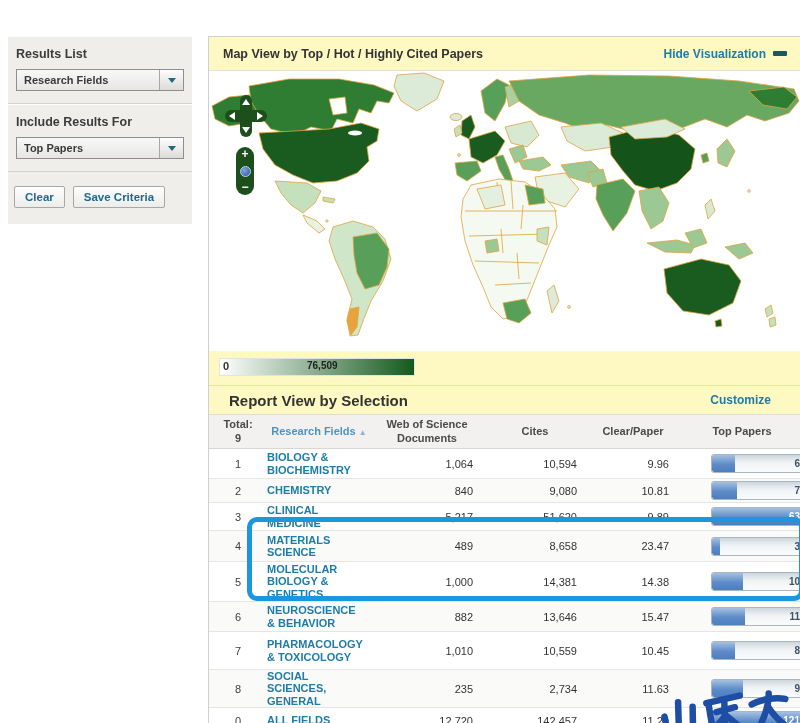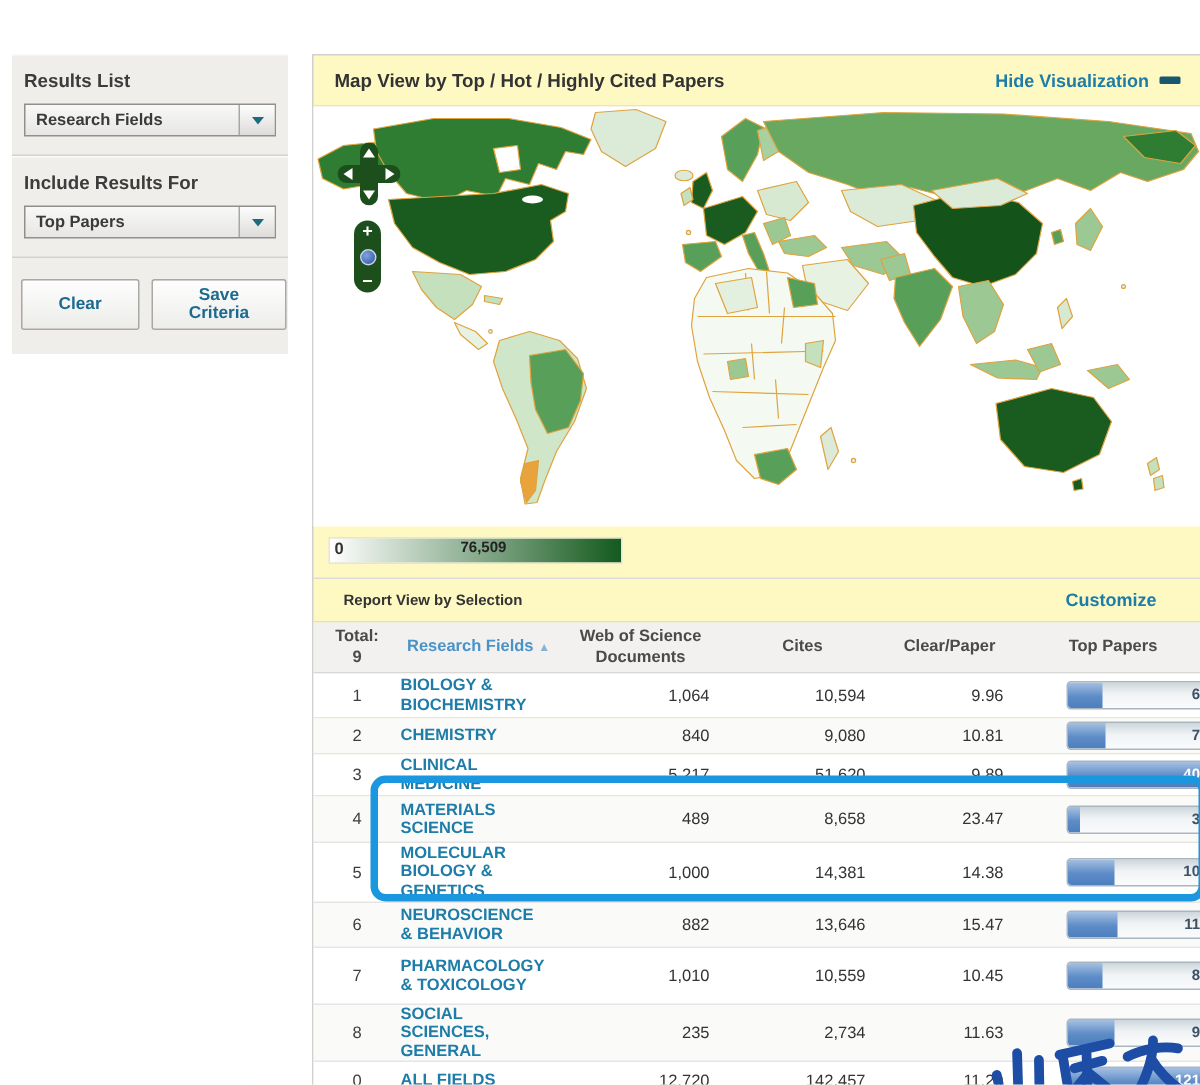--- a/index.html
+++ b/index.html
@@ -14,21 +14,21 @@
   .dropdown .dd-val { flex:1; font-size:11px; font-weight:bold; color:#3a3a3a; padding-left:7px; }
   .dropdown .dd-btn { width:24px; height:100%; border-left:1px solid #a7a7a5; background:linear-gradient(#fdfdfd,#dddcda); display:flex; align-items:center; justify-content:center; }
   .chev { width:0; height:0; border-left:4px solid transparent; border-right:4px solid transparent; border-top:5px solid #1d6b7d; }
   .help-badge { display:inline-block; width:13px; height:13px; border-radius:50%; background:#2e7bbc; color:#fff; font-size:9.5px; font-weight:bold; text-align:center; line-height:13px; vertical-align:middle; margin-left:3px; }
   .note { font-size:10.5px; font-style:italic; color:#9a9a98; line-height:1.25; margin:2px 0 7px 0; }
   .add-filter { font-size:11.5px; font-weight:bold; color:#1d7ca8; text-decoration:none; display:inline-block; margin-bottom:5px; cursor:pointer; }
   .filter-box { background:#fff; border:1px solid #b3b1ac; height:60px; padding:2px; }
   .chip { position:relative; background:#e5e4e1; border-bottom:1px solid #d6d5d1; padding:3px 4px 4px 19px; font-size:10.5px; font-weight:bold; color:#4e4e4e; line-height:1.2; }
   .chip .x { position:absolute; left:6px; top:3px; color:#8d8d8b; font-weight:bold; font-size:11px; cursor:pointer; }
   .btn-row { background:#efeeeb; padding:14px 6px 16px 6px; display:flex; gap:8px; }
-  .btn { background:linear-gradient(#fefefe,#ececea); border:1px solid #a9a8a5; border-radius:2px; font-size:11.5px; font-weight:bold; color:#1c6a90; padding:4px 24px; cursor:pointer; }
+  .btn { background:linear-gradient(#fefefe,#ececea); border:1px solid #a9a8a5; border-radius:2px; font-size:11.5px; font-weight:bold; color:#1c6a90; padding:4px 10px; cursor:pointer; }
 
   
   .main { position:absolute; left:208px; top:8px; width:598px; height:700px; background:#fef9c3; border:1px solid #cfcfcd; }
   .map-header { position:absolute; left:0; top:0; width:100%; height:34px; border-bottom:1px solid #e2e1df; display:flex; align-items:center; }
   .map-title { font-size:12.5px; font-weight:bold; color:#333; padding-left:14px; }
   .hide-wrap { margin-left:auto; display:flex; align-items:center; gap:7px; padding-right:18px; }
   .teal-link { font-size:12px; font-weight:bold; color:#1d7ca8; text-decoration:none; cursor:pointer; }
   .minus-icon { width:14px; height:5px; background:#18576e; border-radius:1px; cursor:pointer; }
 
   .map-area { position:absolute; left:0; top:34px; width:596px; height:280px; background:#fff; overflow:hidden; }
@@ -38,21 +38,21 @@
   .zoom-pill { position:absolute; left:27px; top:76px; width:18px; height:48px; background:#1c4f1c; border-radius:9px; display:flex; flex-direction:column; align-items:center; justify-content:space-between; padding:2px 0; cursor:pointer; }
   .zoom-pill .zbtn { color:#fff; font-size:12px; font-weight:bold; line-height:11px; cursor:pointer; }
   .globe { width:11px; height:11px; border-radius:50%; background:radial-gradient(circle at 35% 35%, #7fa4e0, #2d4f9e); border:1px solid #c7d4ee; }
 
   .legend-block { position:absolute; left:0; top:314px; width:100%; height:34px; }
   .legend-bar { position:absolute; left:10px; top:7px; width:196px; height:18px; background:linear-gradient(to right, #ffffff, #145a1d); border:1px solid #e3e3e1; }
   .legend-min { position:absolute; left:14px; top:9px; font-size:11px; font-weight:bold; color:#333; }
   .legend-max { position:absolute; left:98px; top:9px; font-size:10px; font-weight:bold; color:#222; }
 
   .report-bar { position:absolute; left:0; top:348px; width:100%; height:30px; border-top:1px solid #dcdcda; border-bottom:1px solid #dcdcda; display:flex; align-items:center; }
-  .report-title { font-size:10px; font-weight:bold; color:#333; padding-left:20px; }
+  .report-title { font-size:15px; font-weight:bold; color:#333; padding-left:20px; }
   .customize { margin-left:auto; padding-right:34px; }
 
   
   .thead { position:absolute; left:0; top:378px; width:100%; height:34px; background:#f2f1ef; border-bottom:1px solid #d8d7d4; display:grid; grid-template-columns:58px 104px 112px 104px 92px 126px; align-items:center; }
   .thead .hc { font-size:11px; font-weight:bold; color:#4a4a4a; text-align:center; line-height:1.2; }
   .thead .hc.fields { color:#4a93c6; }
   .thead .arrow { font-size:8px; color:#8ab4d4; }
   .tbody { position:absolute; left:0; top:412px; width:100%; }
   .trow { display:grid; grid-template-columns:58px 104px 112px 104px 92px 126px; align-items:center; border-bottom:1px solid #e6e5e3; background:#fff; }
   .trow.alt { background:#fafaf9; }
@@ -254,21 +254,21 @@
 
       <div class="trow h28">
         <div class="c-rank">3</div>
         <div class="c-field">CLINICAL MEDICINE</div>
         <div class="c-num">5,217</div>
         <div class="c-num">51,620</div>
         <div class="c-num">9.89</div>
         <div class="c-bar">
             <div class="tp-bar full">
               <div class="tp-fill" style="width: 100%;"></div>
-              <span class="tp-val">40</span>
+              <span class="tp-val">63</span>
             </div>
           </div>
       </div>
 
       <div class="trow alt h31">
         <div class="c-rank">4</div>
         <div class="c-field">MATERIALS SCIENCE</div>
         <div class="c-num">489</div>
         <div class="c-num">8,658</div>
         <div class="c-num">23.47</div>

